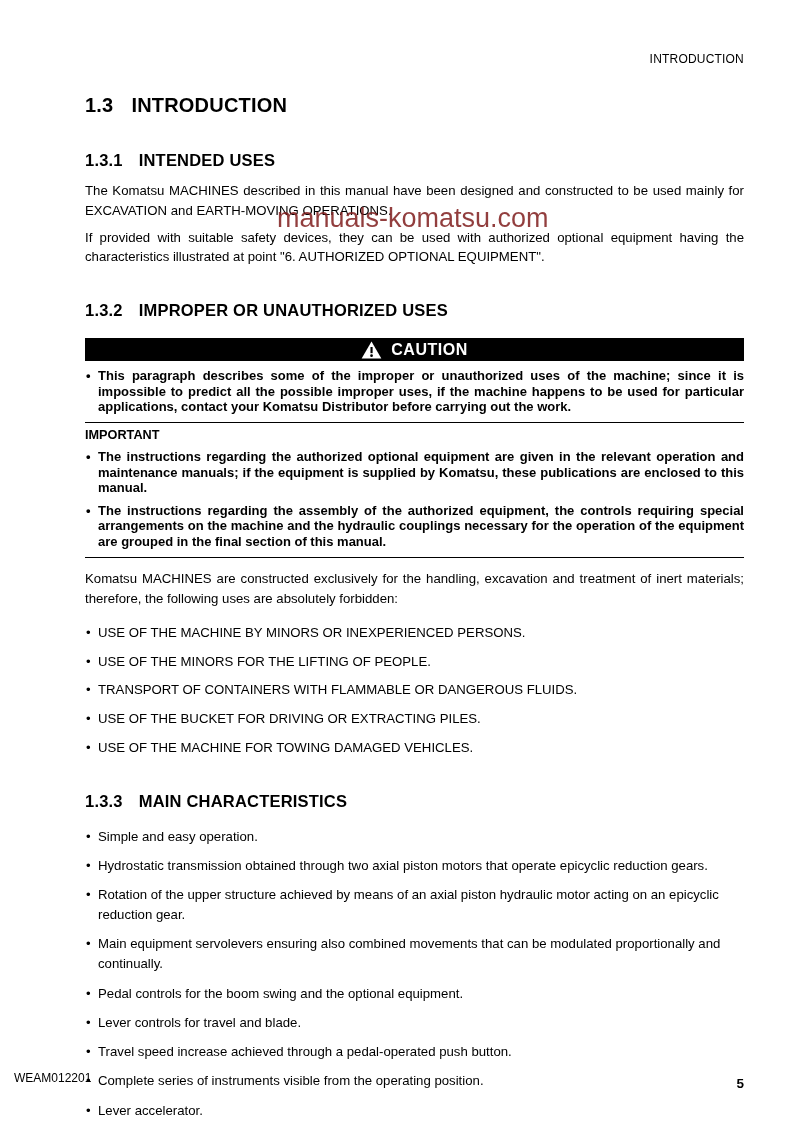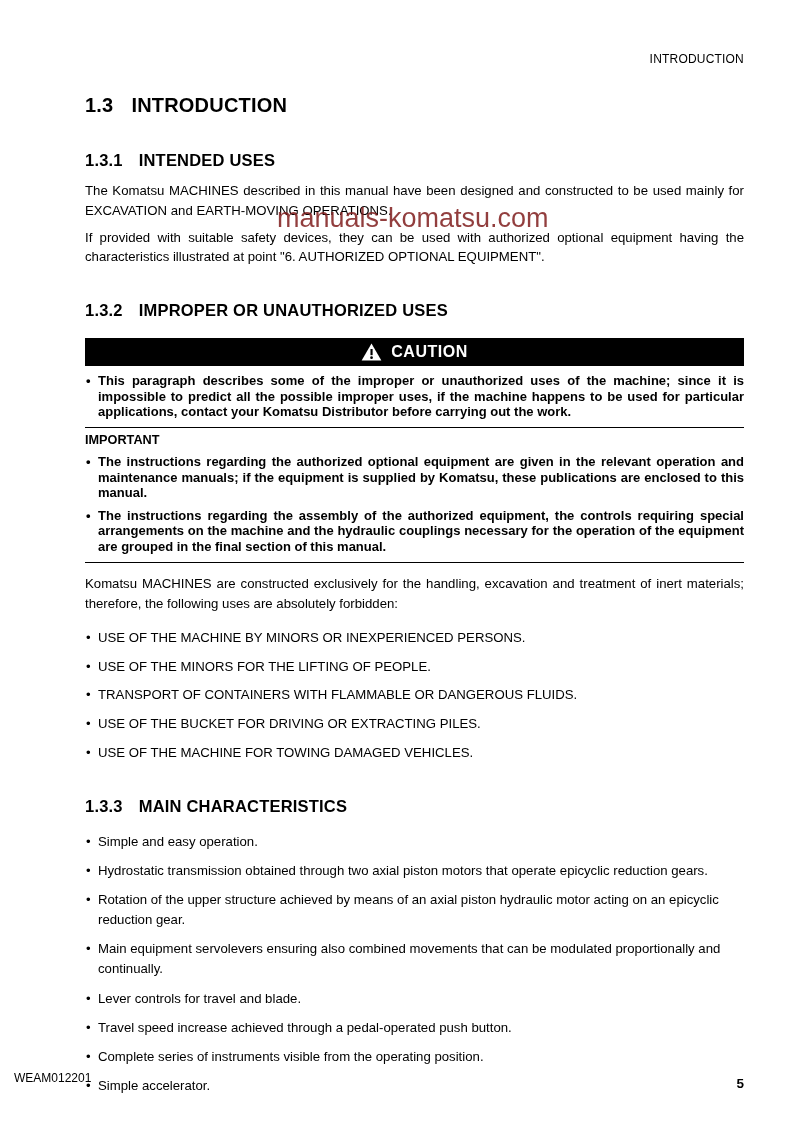--- a/index.html
+++ b/index.html
@@ -40,21 +40,21 @@
   p.body {
     margin: 11px 0 0 0;
     font-size: 13.2px;
     line-height: 1.5;
     text-align: justify;
   }
   p.body + p.body { margin-top: 7px; }
 
   .caution-bar {
     margin-top: 18px;
-    height: 28px;
+    height: 23px;
     background: #000000;
     color: #ffffff;
     display: flex;
     align-items: center;
     justify-content: center;
     gap: 9px;
   }
   .caution-bar .caution-label {
     font-size: 16px;
     font-weight: bold;
@@ -181,24 +181,25 @@
       <li class="bullet">USE OF THE MACHINE FOR TOWING DAMAGED VEHICLES.</li>
     </ul>
 
     <h2 class="sec-title"><span class="sec-num">1.3.3</span><span>MAIN CHARACTERISTICS</span></h2>
 
     <ul class="dotlist char-list">
       <li class="bullet">Simple and easy operation.</li>
       <li class="bullet">Hydrostatic transmission obtained through two axial piston motors that operate epicyclic reduction gears.</li>
       <li class="bullet">Rotation of the upper structure achieved by means of an axial piston hydraulic motor acting on an epicyclic reduction gear.</li>
       <li class="bullet">Main equipment servolevers ensuring also combined movements that can be modulated proportionally and continually.</li>
+      <li class="bullet">Pedal controls for the boom swing and the optional equipment.</li>
       <li class="bullet">Lever controls for travel and blade.</li>
       <li class="bullet">Travel speed increase achieved through a pedal-operated push button.</li>
       <li class="bullet">Complete series of instruments visible from the operating position.</li>
-      <li class="bullet">Simple accelerator.</li>
+      <li class="bullet">Lever accelerator.</li>
 
     </ul>
 
   </div>
 
   <div class="footer-code">WEAM012201</div>
   <div class="footer-page">5</div>
 
 </div>
 

